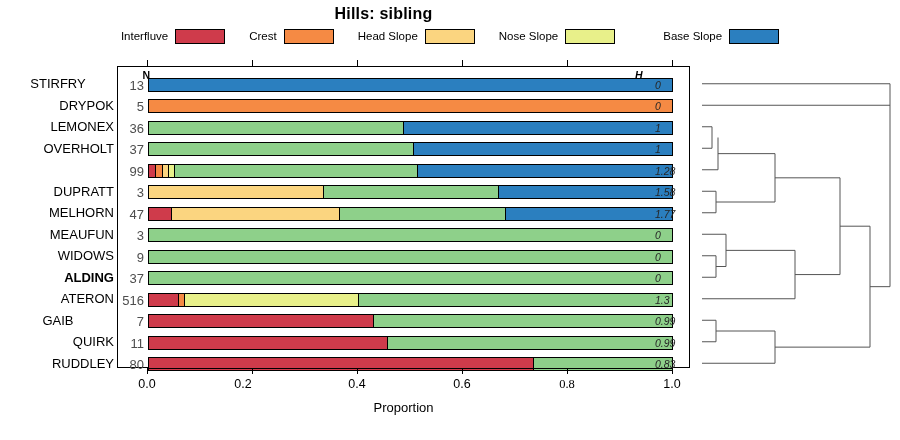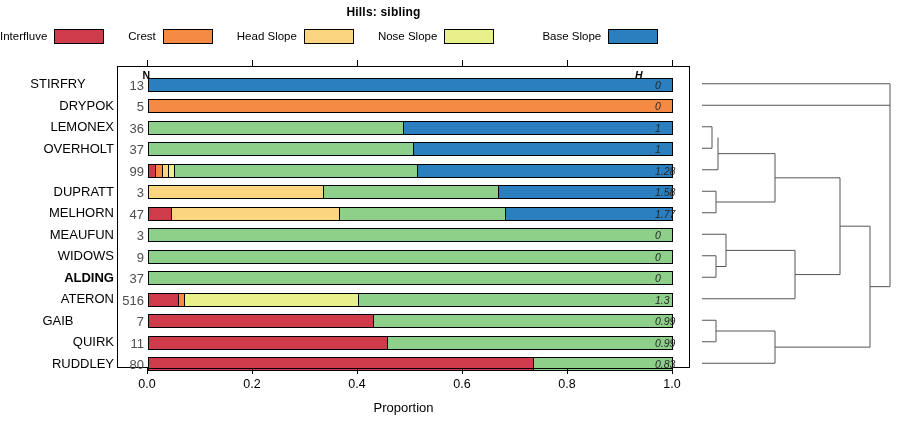--- a/index.html
+++ b/index.html
@@ -1,24 +1,24 @@
 <!DOCTYPE html>
 <html><head>
 <meta charset="utf-8">
 <style>
   html,body{margin:0;padding:0;background:#ffffff;}
   body{width:900px;height:440px;position:relative;overflow:hidden;
        font-family:"Liberation Sans","DejaVu Sans",sans-serif;color:#000;}
 
   #title{position:absolute;left:0;top:5px;width:767px;text-align:center;
-         font-size:12px;font-weight:bold;letter-spacing:.2px;}
+         font-size:16px;font-weight:bold;letter-spacing:.2px;}
 
   
   #legend{position:absolute;left:0;top:26px;width:900px;height:20px;
-          display:flex;justify-content:flex-start;align-items:center;gap:0px;}
+          display:flex;justify-content:center;align-items:center;gap:0px;}
   .lg-item{display:flex;align-items:center;}
   .lg-label{font-size:11.5px;padding-right:7px;white-space:nowrap;}
   .lg-swatch{width:50px;height:15px;border:1px solid #000;box-sizing:border-box;}
   .lg-gap{width:24px;height:1px;}
 
   
   #panel{position:absolute;left:117px;top:66px;width:573px;height:302px;
          border:1px solid #000;box-sizing:border-box;background:#fff;}
 
   .row{position:absolute;left:0;width:573px;height:21.5px;}
@@ -224,27 +224,27 @@
       </div>
       <div class="hlabel">0.83</div>
     </div>
   </div>
 
 <div id="xaxis">
     <div style="position: absolute; left: 30px; top: 0px; width: 525px; height: 1px; background: rgb(0, 0, 0);"></div>
     <div class="tick" style="left: 30px;"></div>
     <div class="ticklbl" style="left: 30px;">0.0</div>
     <div class="tick" style="left: 135px;"></div>
-    <div class="ticklbl" style="left: 135px;">0.2</div>
+    <div class="ticklbl" style="left: 126px;">0.2</div>
     <div class="tick" style="left: 240px;"></div>
     <div class="ticklbl" style="left: 240px;">0.4</div>
     <div class="tick" style="left: 345px;"></div>
     <div class="ticklbl" style="left: 345px;">0.6</div>
     <div class="tick" style="left: 450px;"></div>
-    <div class="ticklbl" style="left: 450px;">0.8</div>
+    <div class="ticklbl" style="left: 450px; font-family: Liberation Serif, serif;">0.8</div>
     <div class="tick" style="left: 555px;"></div>
     <div class="ticklbl" style="left: 555px;">1.0</div>
   </div>
 <div id="xtitle">Proportion</div>
 
 <svg id="dendro" viewBox="0 0 210 320" width="210" height="320">
     <line x1="12" y1="23.75" x2="20" y2="23.75" stroke="#555" stroke-width="1"></line>
     <line x1="12" y1="45.25" x2="20" y2="45.25" stroke="#555" stroke-width="1"></line>
     <line x1="12" y1="66.75" x2="20" y2="66.75" stroke="#555" stroke-width="1"></line>
     <line x1="12" y1="88.25" x2="20" y2="88.25" stroke="#555" stroke-width="1"></line>

